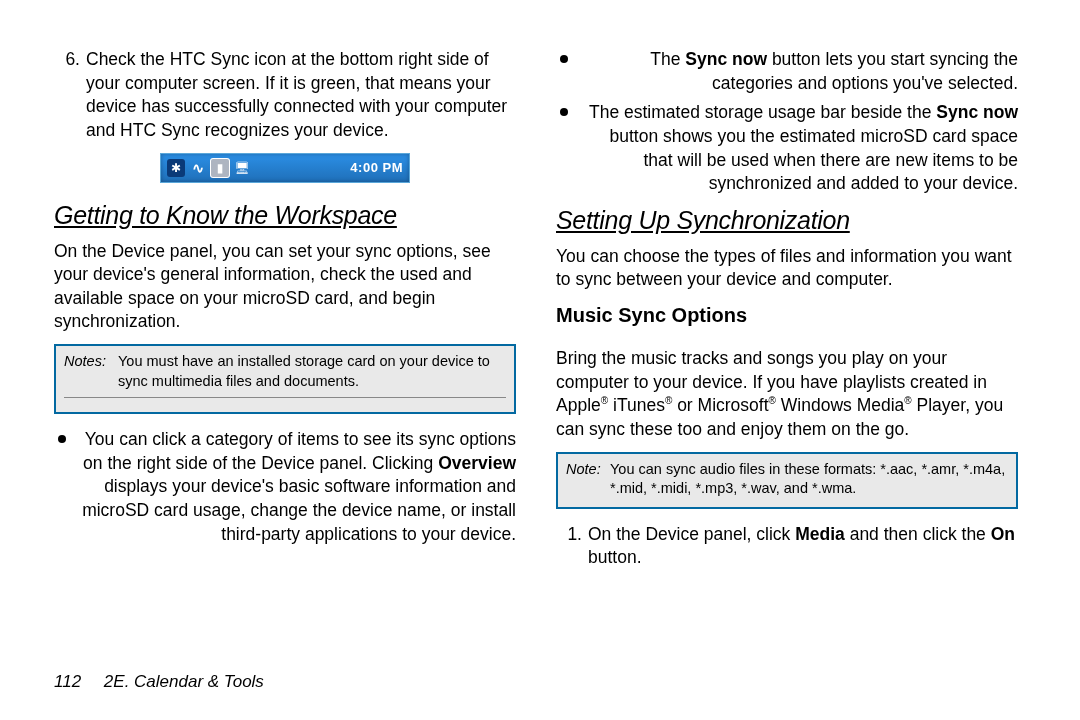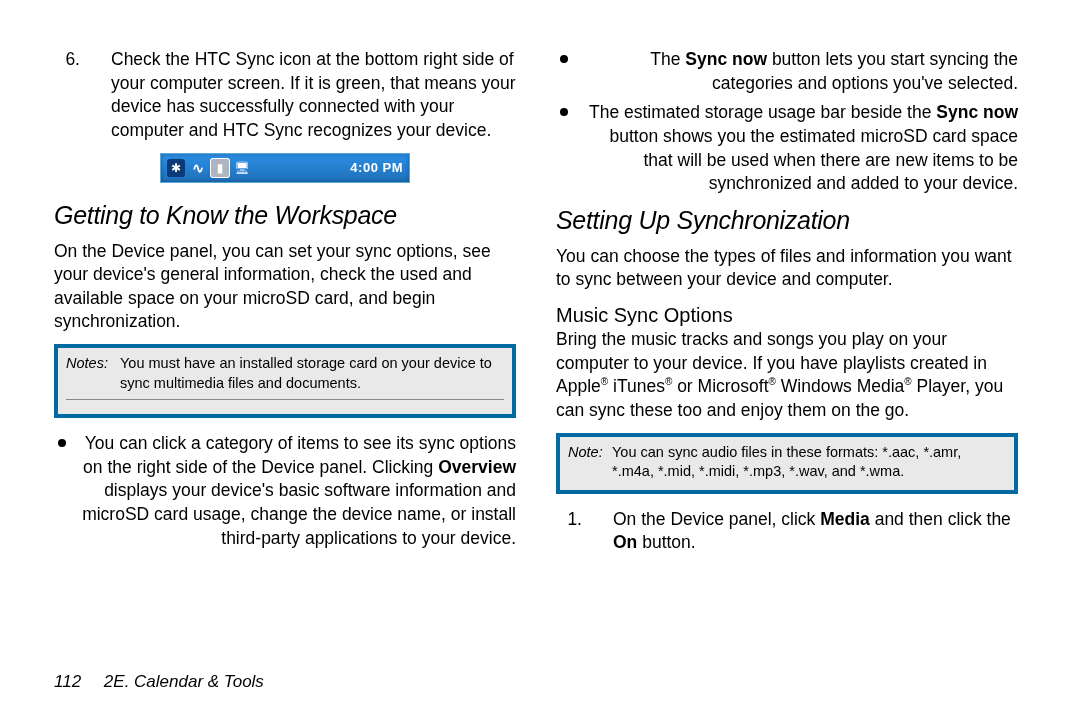--- a/index.html
+++ b/index.html
@@ -33,21 +33,20 @@
     margin-bottom: 8px;
   }
   .ol-num {
     width: 26px;
     flex-shrink: 0;
     text-align: right;
     padding-right: 6px;
   }
   .ol-body {
     flex: 1;
-    margin-left: 25px;
   }
   .tray-wrap {
     display: flex;
     justify-content: center;
     margin: 10px 0 18px 0;
   }
   .tray {
     width: 250px;
     height: 30px;
     background: linear-gradient(#2b8fe6, #1f6fb8);
@@ -89,33 +88,34 @@
     font-size: 13px;
     letter-spacing: .5px;
     font-weight: bold;
   }
   h2.sec {
     font-style: italic;
     font-weight: normal;
     font-size: 25px;
     margin: 6px 0 10px 0;
     letter-spacing: -0.3px;
+    text-decoration: underline;
   }
   h3.sub {
-    font-weight: normal;
+    font-weight: bold;
     font-size: 20px;
-    margin: 12px 0 1px 0;
+    margin: 12px 0 20px 0;
   }
   p.body {
     font-size: 17.5px;
     line-height: 1.35;
     margin: 0 0 10px 0;
   }
   .note-box {
-    border: 4px solid #0369a1;
+    border: 2px solid #0369a1;
     background: #e9e9e9;
     font-size: 14.5px;
     line-height: 1.35;
     padding: 6px 8px 8px 8px;
     margin: 6px 0 14px 0;
   }
   .note-row {
     display: flex;
   }
   .note-label {

